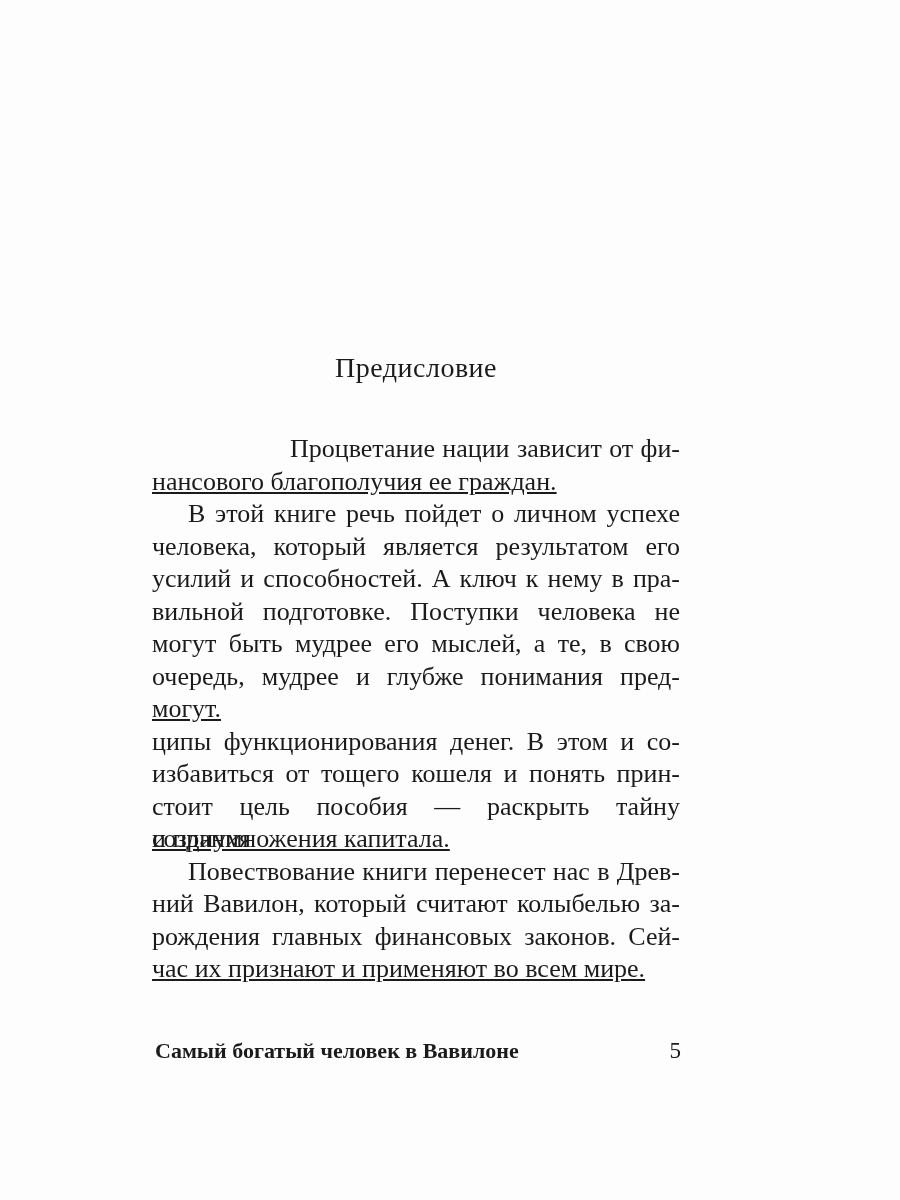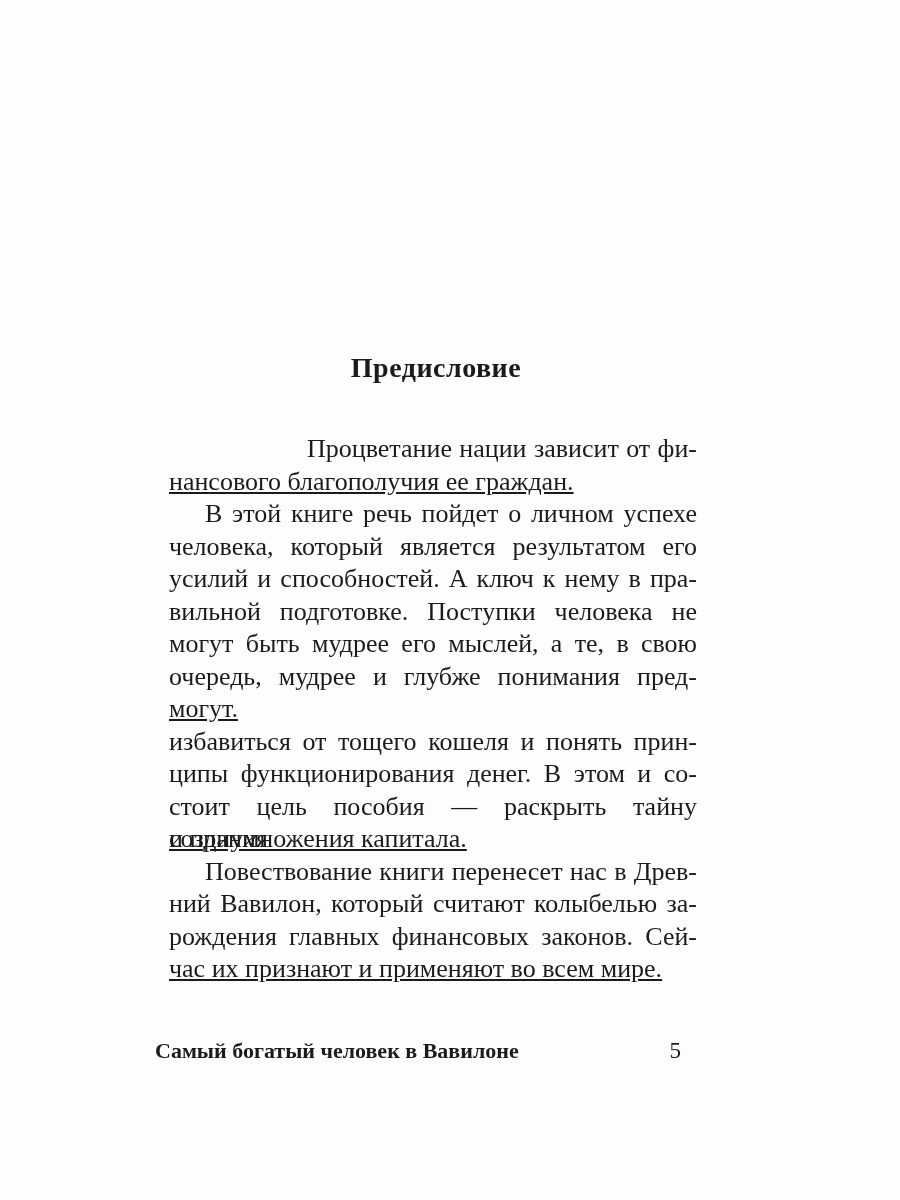--- a/index.html
+++ b/index.html
@@ -12,33 +12,33 @@
     width: 900px;
     height: 1200px;
     background: #fdfdfd;
     font-family: "Liberation Serif", serif;
     color: #1b1b1b;
     overflow: hidden;
   }
   .title {
     position: absolute;
     top: 350px;
-    left: 172px;
+    left: 152px;
     width: 528px;
     margin: 0;
     text-align: center;
     font-size: 28px;
     line-height: 36px;
-    font-weight: bold;
+    font-weight: normal;
     letter-spacing: 0.5px;
   }
   .body-text {
     position: absolute;
     top: 433px;
-    left: 169px;
+    left: 152px;
     width: 528px;
     font-size: 26px;
   }
   .line {
     box-sizing: border-box;
     width: 100%;
     height: 32.5px;
     line-height: 32.5px;
     text-align: justify;
     text-align-last: justify;
@@ -82,22 +82,22 @@
   <div class="body-text" id="body-text">
       <div class="line indent-lg">Процветание нации зависит от фи-</div>
       <div class="line last">нансового благополучия ее граждан.</div>
       <div class="line indent">В этой книге речь пойдет о личном успехе</div>
       <div class="line">человека, который является результатом его</div>
       <div class="line">усилий и способностей. А ключ к нему в пра-</div>
       <div class="line">вильной подготовке. Поступки человека не</div>
       <div class="line">могут быть мудрее его мыслей, а те, в свою</div>
       <div class="line">очередь, мудрее и глубже понимания пред-</div>
       <div class="line last">могут.</div>
+      <div class="line">ципы функционирования денег. В этом и со-</div>
       <div class="line">избавиться от тощего кошеля и понять прин-</div>
-      <div class="line">ципы функционирования денег. В этом и со-</div>
       <div class="line">стоит цель пособия — раскрыть тайну создания</div>
       <div class="line last">и приумножения капитала.</div>
       <div class="line indent">Повествование книги перенесет нас в Древ-</div>
       <div class="line">ний Вавилон, который считают колыбелью за-</div>
       <div class="line">рождения главных финансовых законов. Сей-</div>
       <div class="line last">час их признают и применяют во всем мире.</div>
     </div>
 
   <div class="footer">
     <span class="book-title">Самый богатый человек в Вавилоне</span>

